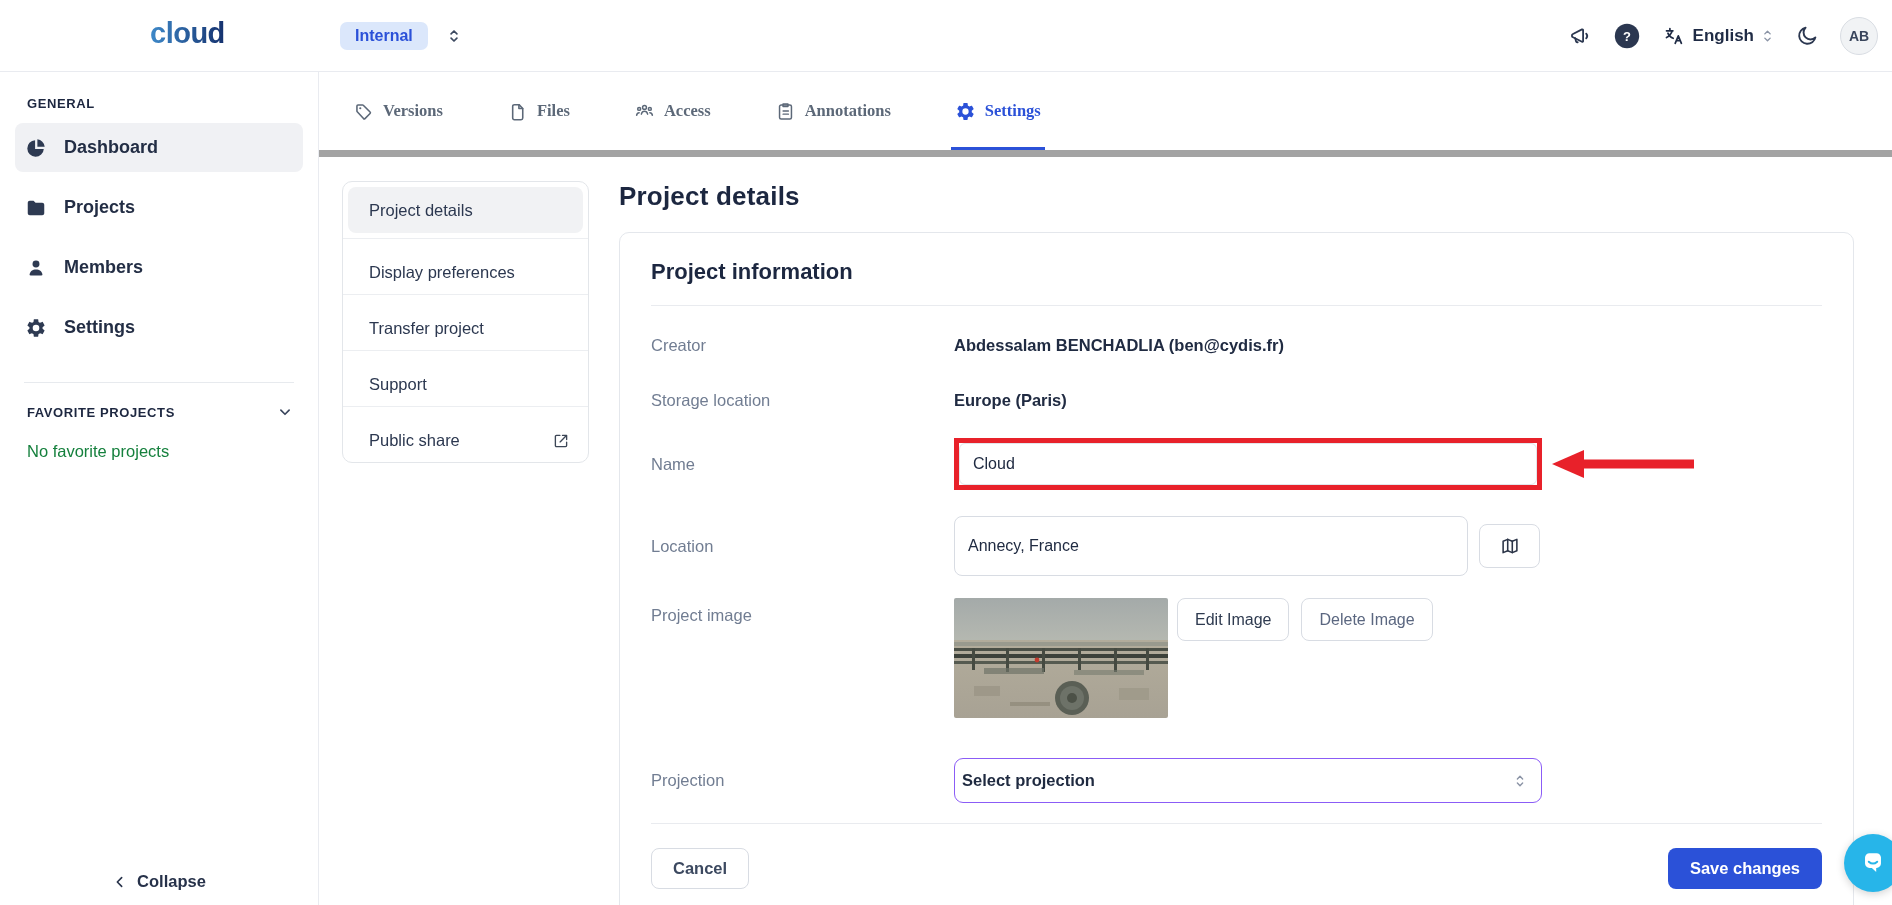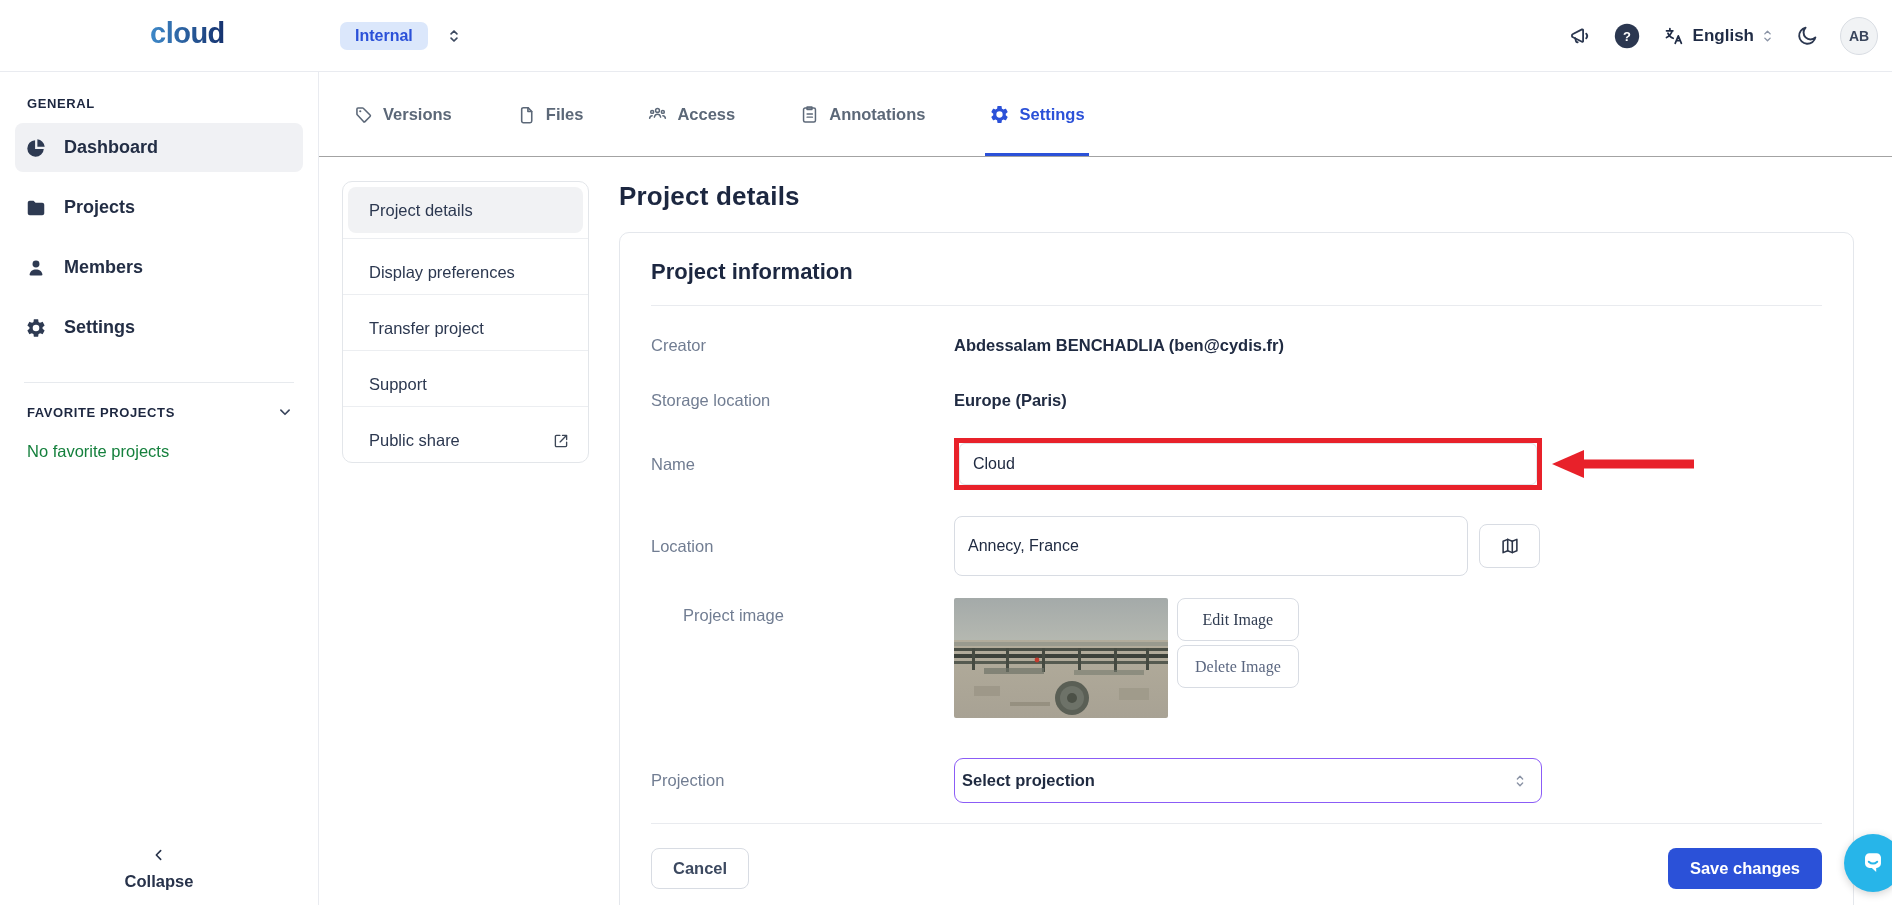--- a/index.html
+++ b/index.html
@@ -28,26 +28,26 @@
   .side-item { height:49px; margin:0 15px 11px; display:flex; align-items:center; gap:17px; padding-left:10px;
                border-radius:8px; font-size:18px; font-weight:600; color:#232e45; cursor:pointer; }
   .side-item.active { background:#f0f1f4; }
   .side-icon { width:22px; height:22px; color:#2e3a52; flex:none; display:flex; }
   .sb-divider { margin:30px 24px 0; border:none; border-top:1px solid #e7eaee; }
   .fav-header { margin:20px 24px 0 27px; display:flex; align-items:center; justify-content:space-between; }
   .fav-label { font-size:13px; font-weight:700; letter-spacing:.6px; color:#1d2740; }
   .fav-chev { color:#39455c; cursor:pointer; display:flex; }
   .fav-empty { margin:21px 0 0 27px; font-size:16.5px; color:#15803d; }
   .collapse { position:absolute; bottom:14px; left:0; right:0; display:flex; align-items:center; justify-content:center;
-              gap:9px; font-size:16.5px; font-weight:600; color:#27324a; cursor:pointer;flex-direction:column; }
+              gap:9px; font-size:16.5px; font-weight:600; color:#27324a; cursor:pointer; }
 
   
   .main { flex:1; display:flex; flex-direction:column; min-width:0; }
-  .tabbar { height:85px; flex:none; border-bottom:1px solid #a3a3a3; display:flex; align-items:stretch;
-            padding-left:30px; gap:56px; }
+  .tabbar { height:85px; flex:none; border-bottom:7px solid #a3a3a3; display:flex; align-items:stretch;
+            padding-left:30px; gap:56px;font-family:Liberation Serif, serif; }
   .tab { display:flex; align-items:center; gap:9px; font-size:16.5px; font-weight:600; color:#5c6878;
          cursor:pointer; border-bottom:3px solid transparent; padding:3px 4px 0; }
   .tab.active { color:#2b51d8; border-bottom-color:#2b51d8; }
   .tab .t-icon { display:flex; color:inherit; }
 
   .content-row { display:flex; gap:30px; padding:24px 38px 0 23px; align-items:flex-start; }
 
   
   .settings-nav { width:247px; flex:none; border:1px solid #e3e6ea; border-radius:10px; background:#fff; overflow:hidden; }
   .nav-item { height:56px; display:flex; align-items:center; padding:12px 18px 0 26px; font-size:16.5px;
@@ -66,37 +66,37 @@
   .card-divider { margin-top:20px; border:none; border-top:1px solid #e9ebef; }
 
   .frow { display:grid; grid-template-columns:303px 1fr; align-items:center; }
   .flabel { font-size:16.5px; color:#717d92; }
   .fvalue { font-size:16.5px; font-weight:600; color:#202b42; }
   .row-creator { margin-top:19px; height:40px; }
   .row-storage { margin-top:15px; height:40px; }
   .row-name { margin-top:18px; }
   .row-location { margin-top:26px; }
   .row-image { margin-top:22px; align-items:start; }
-  .row-image .flabel { padding-top:8px;margin-left:32px; }
+  .row-image .flabel { padding-top:8px; }
   .row-projection { margin-top:40px; }
 
   .text-input { height:42px; width:100%; border:1px solid #d8dce3; border-radius:8px; padding:0 13px;
                 font-size:16px; font-weight:500; color:#202b42; font-family:inherit; background:#fff; outline:none; }
   .red-frame { position:relative; width:588px; border:5px solid #e8212a; }
   .red-frame .text-input { border-radius:6px; border-color:#e2e5ea; display:block; }
   .annotation-arrow { position:absolute; left:calc(100% + 7px); top:50%; transform:translateY(-50%); pointer-events:none; }
 
   .loc-wrap { display:flex; align-items:center; gap:11px; }
   .loc-input { width:514px; height:60px; }
   .map-btn { width:61px; height:44px; border:1px solid #d8dce3; border-radius:8px; background:#fff;
              display:flex; align-items:center; justify-content:center; color:#2b3447; cursor:pointer; }
 
   .img-wrap { display:flex; align-items:flex-start; gap:9px; }
   .project-photo { width:214px; height:120px; border-radius:2px; overflow:hidden; display:block; }
-  .img-btns { display:flex; flex-direction:column; gap:4px;font-family:Liberation Serif, serif; }
+  .img-btns { display:flex; flex-direction:row; gap:12px; }
   .ghost-btn { height:43px; padding:0 17px; background:#fff; border:1px solid #d8dce3; border-radius:8px;
                font-size:16px; font-family:inherit; color:#2f3b50; cursor:pointer; }
   .ghost-btn.muted { color:#5b6780; }
 
   .select-box { width:588px; height:45px; border:1px solid #8b5cf6; border-radius:9px; background:#fff;
                 display:flex; align-items:center; justify-content:space-between; padding:0 14px 0 7px;
                 font-size:16.5px; font-weight:600; color:#1f2a40; cursor:pointer; }
   .select-chev { color:#8a93a5; display:flex; }
 
   .footer-divider { margin-top:20px; border:none; border-top:1px solid #e9ebef; }

